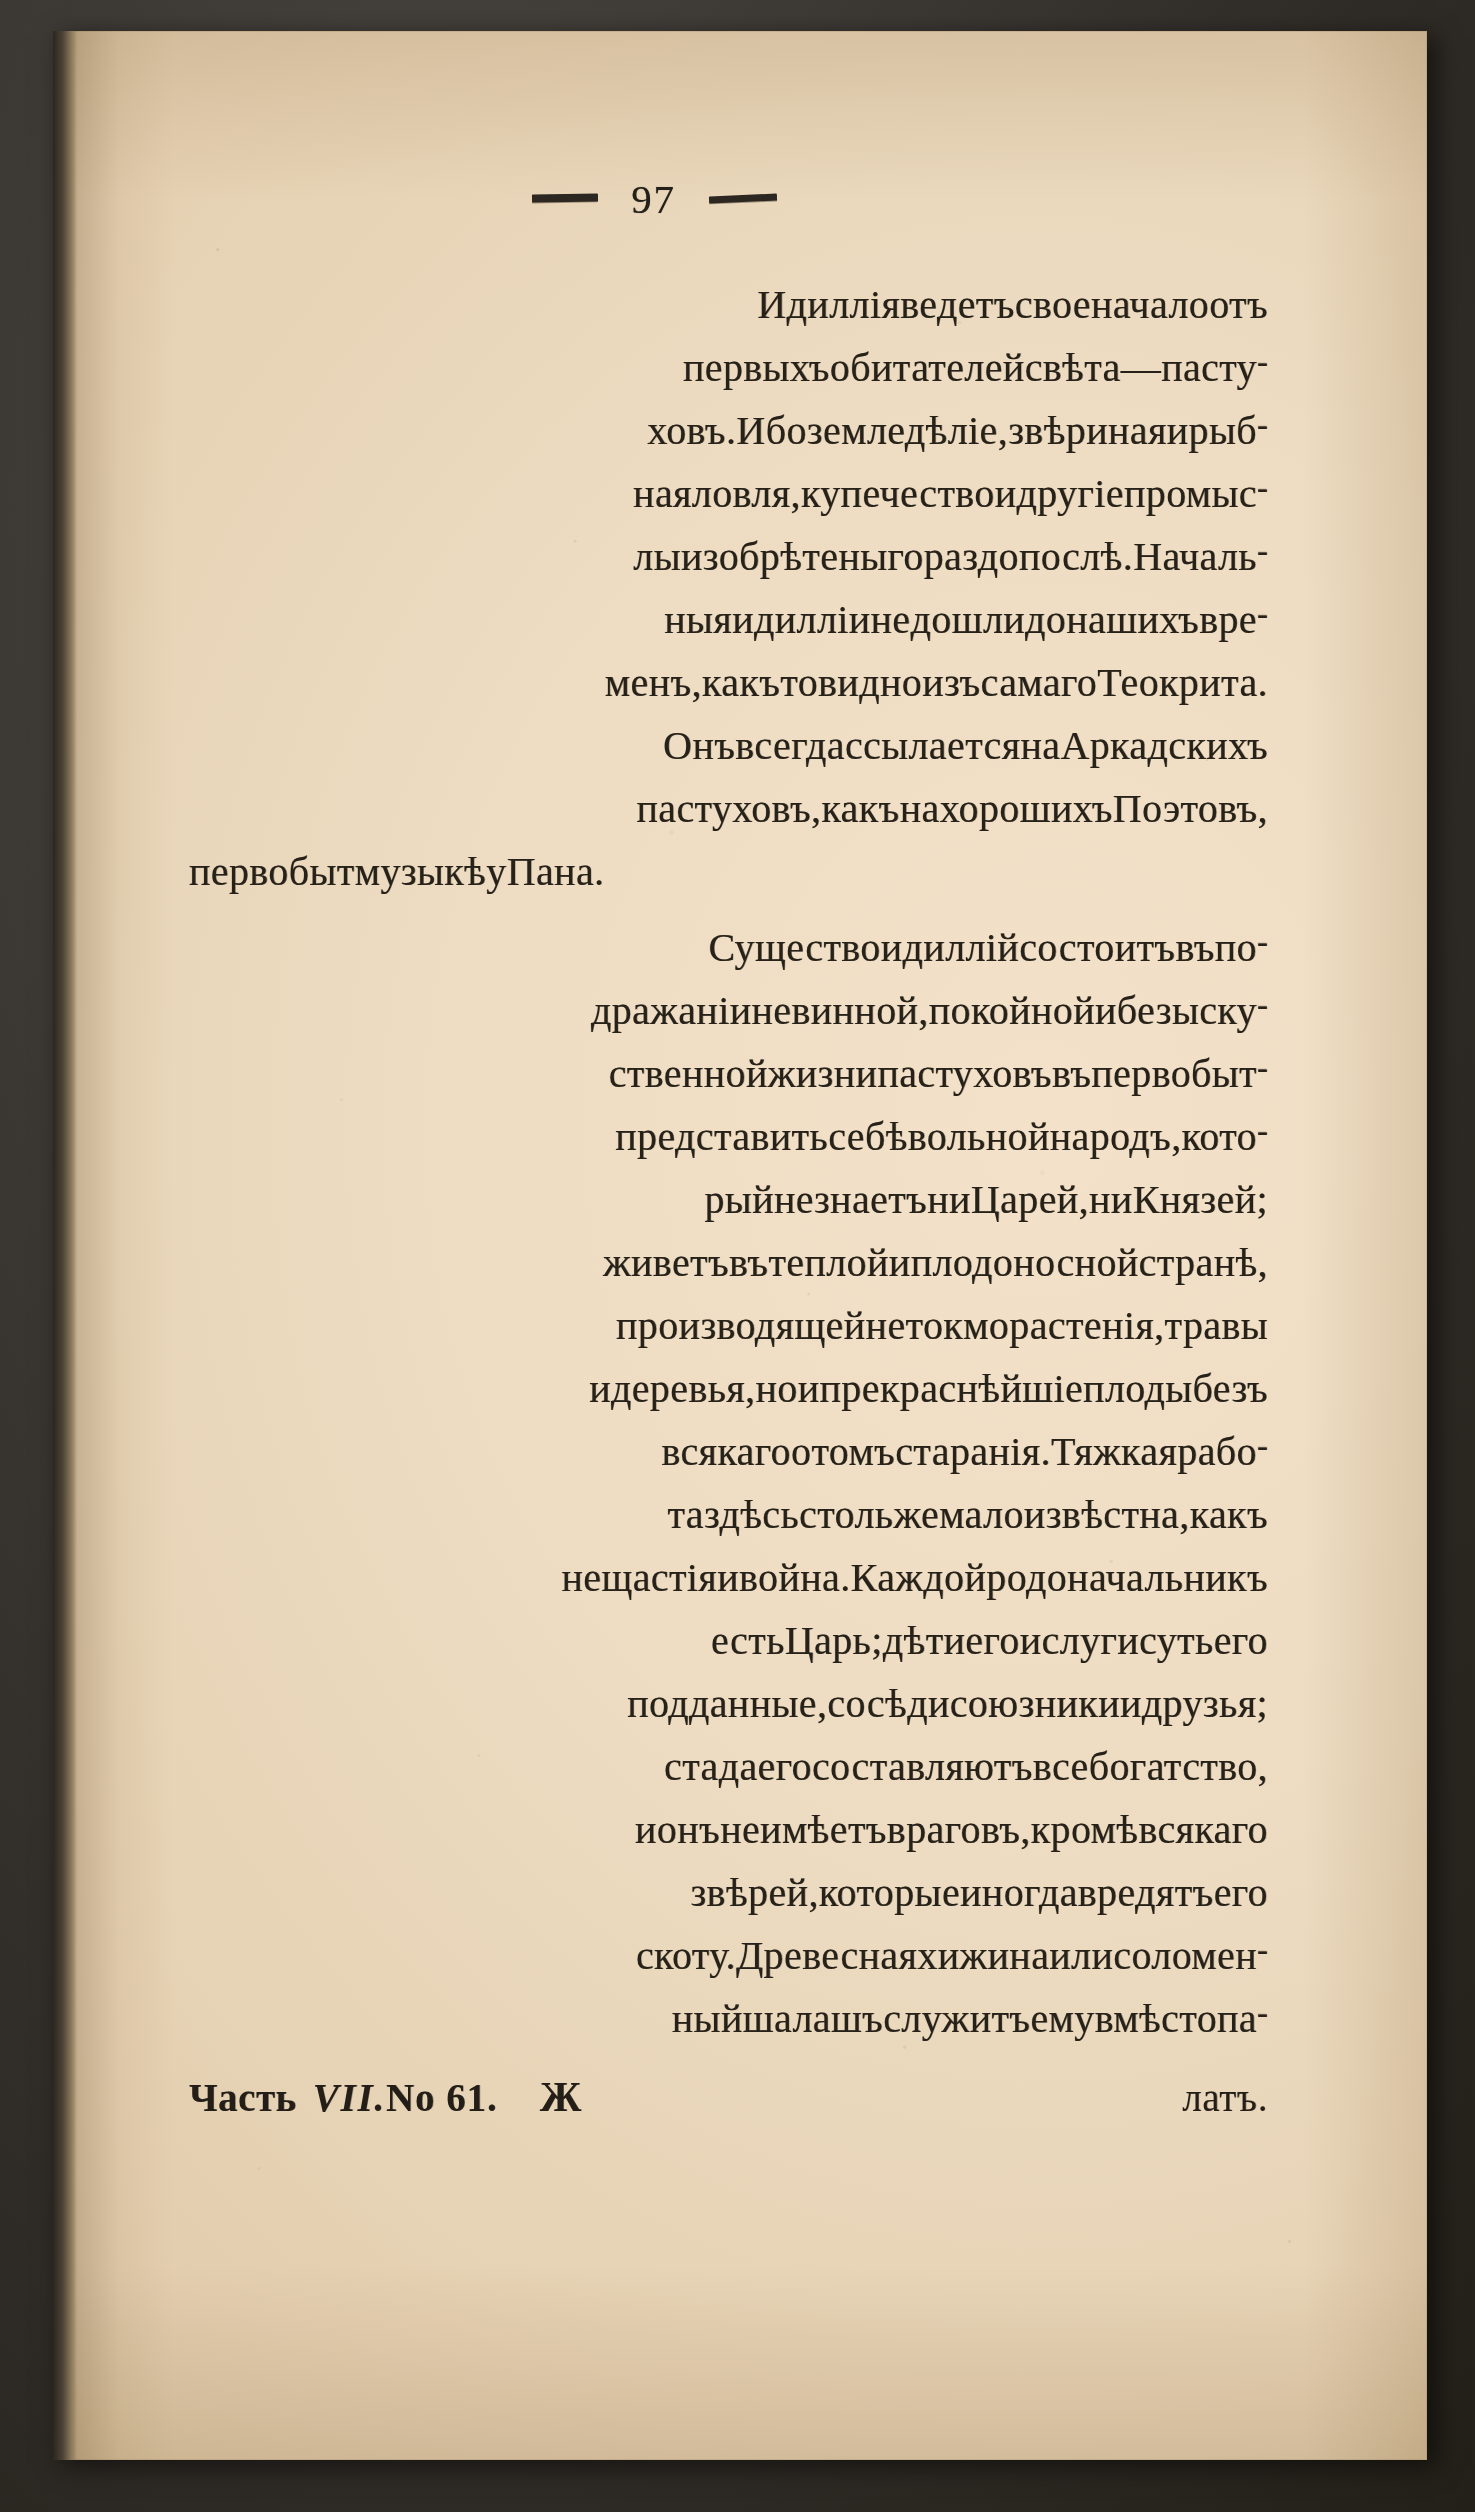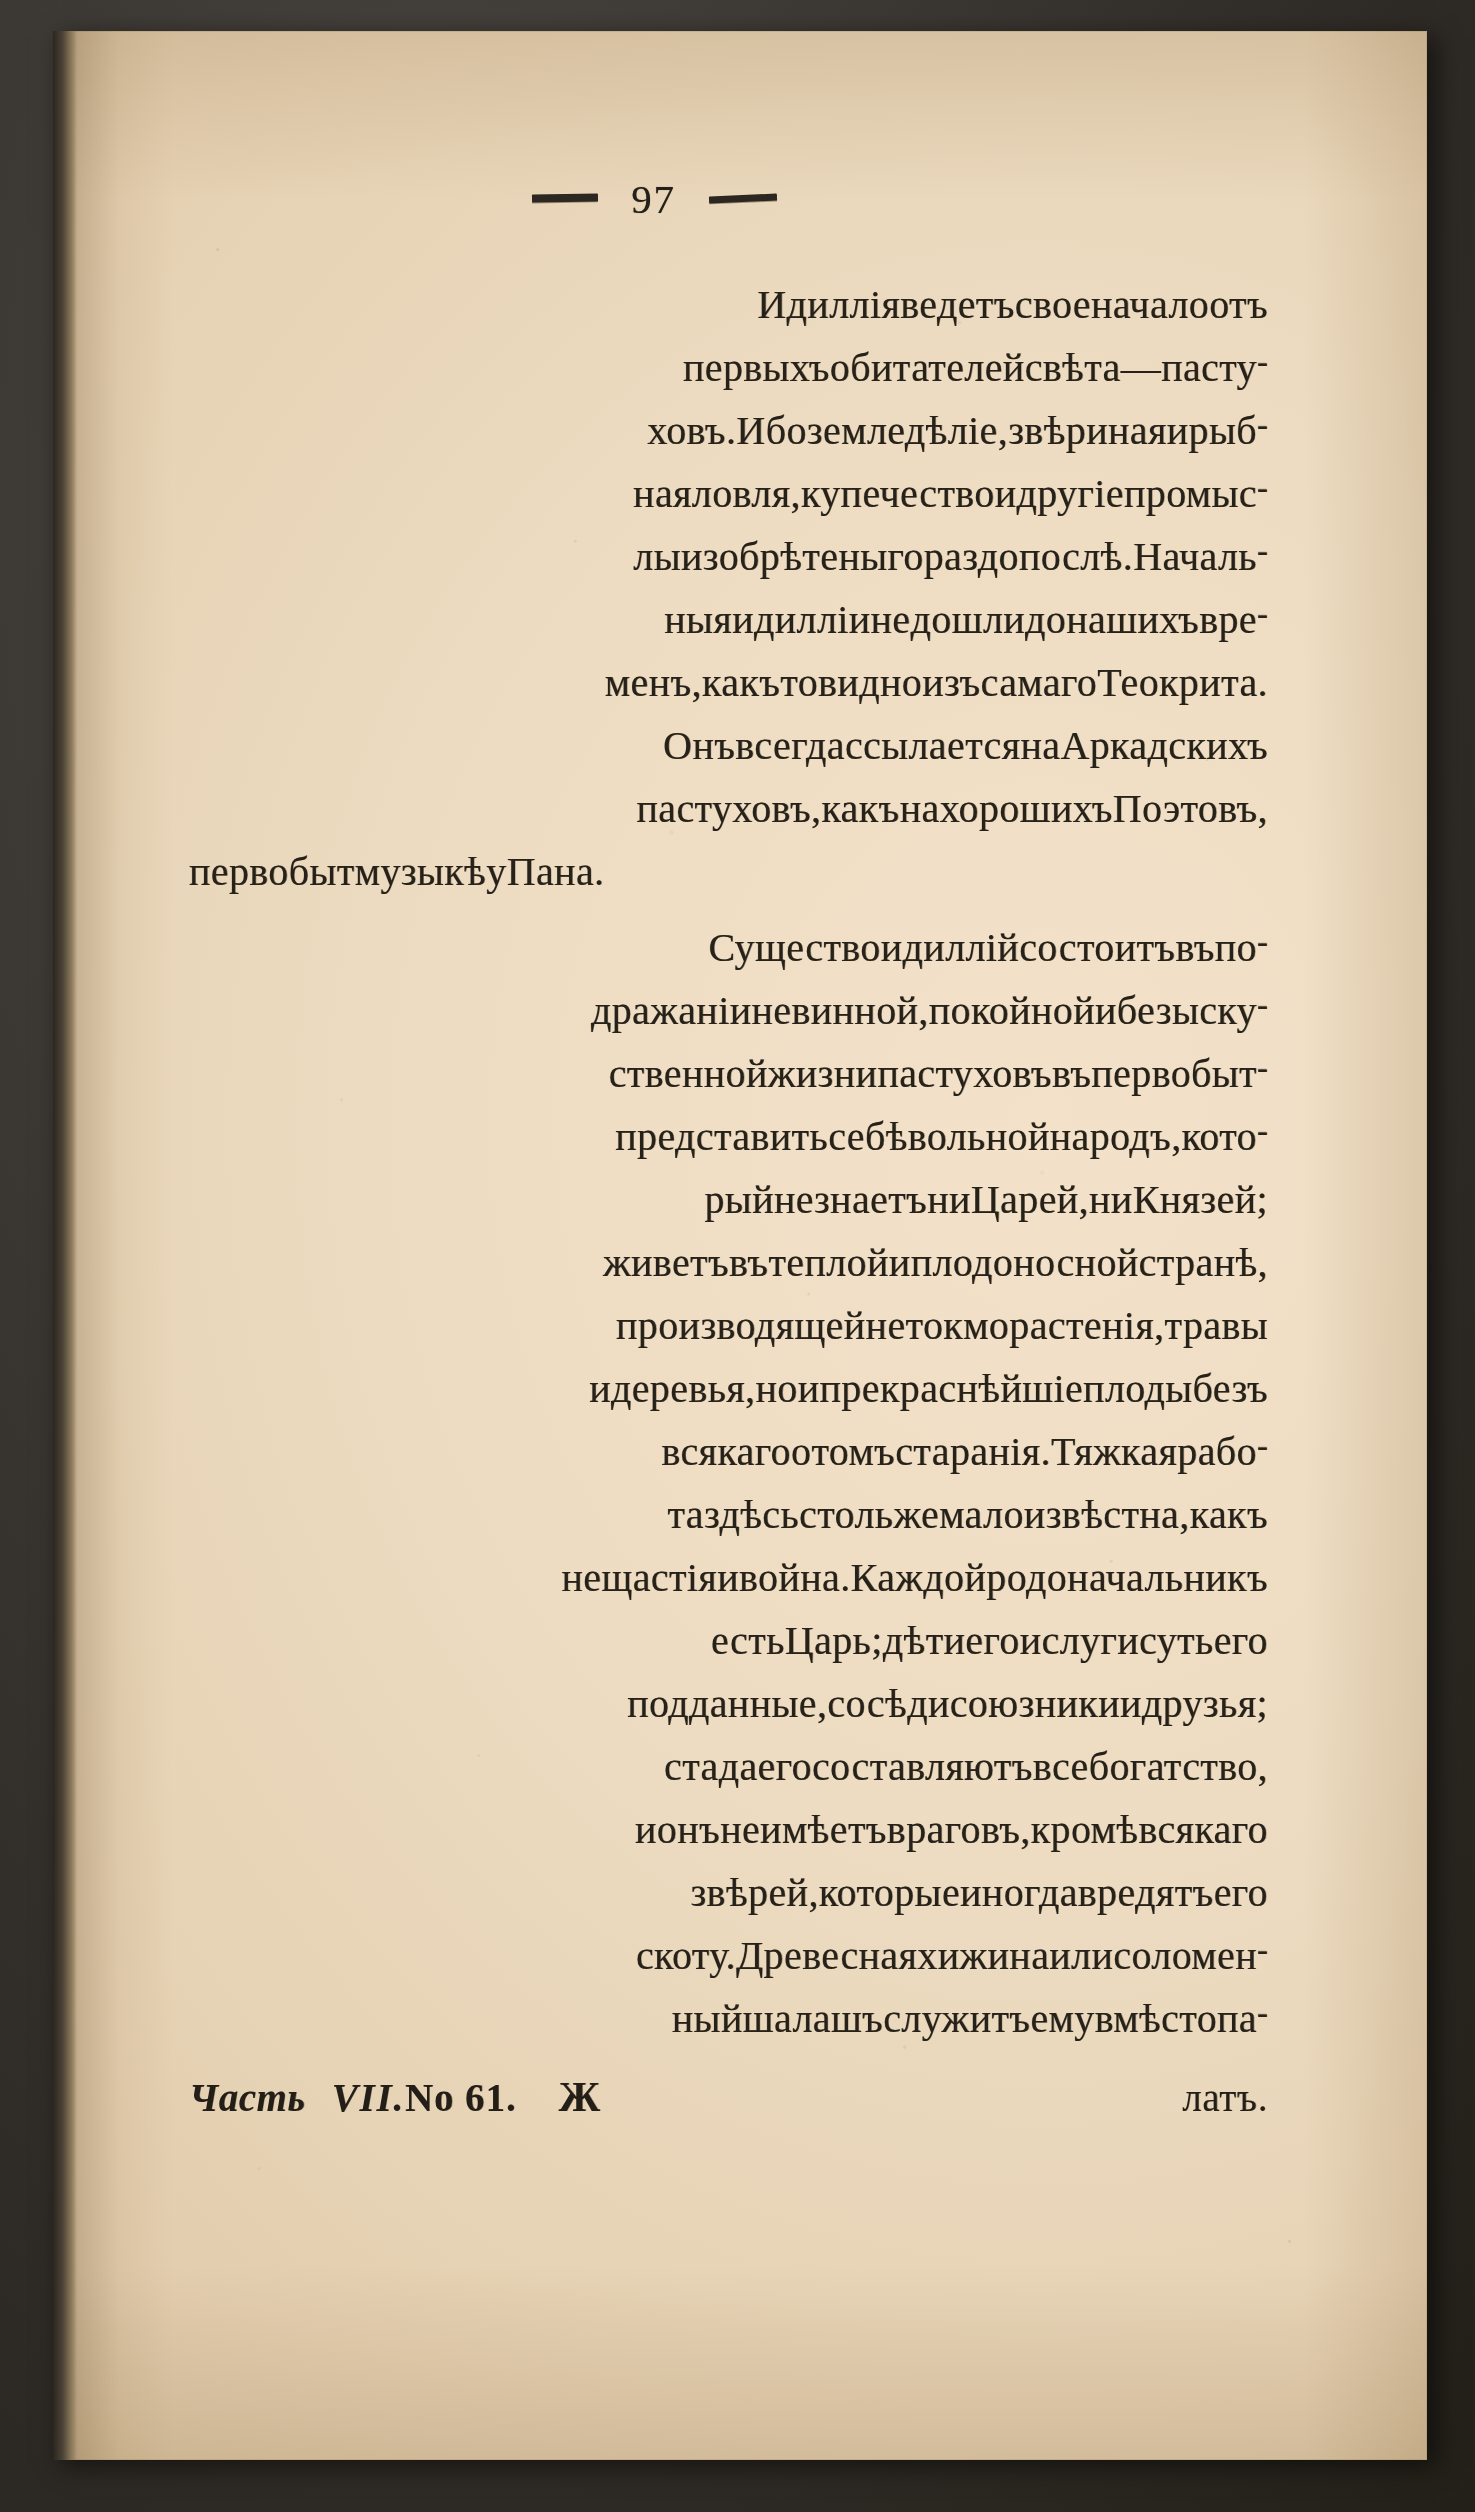--- a/index.html
+++ b/index.html
@@ -142,23 +142,23 @@
     display:flex;
     align-items:baseline;
     margin-top:14.8px;
     padding-left:0px;
     height:70px;
     font-size:39px;
     color:#231e17;
     text-shadow:0.6px 0.4px 0.5px rgba(48,38,24,.40);
   }
   #part-label{
-    font-style:italic;font-weight:700;
+    font-weight:700;
     letter-spacing:0.5px;
-    margin-right:26px;
+    margin-right:16px;
   }
   #volume-number{
     font-style:italic;font-weight:700;
     letter-spacing:1.8px;
   }
   #issue-number{
     font-weight:700;
     letter-spacing:0.9px;
     margin-right:42px;
   }

